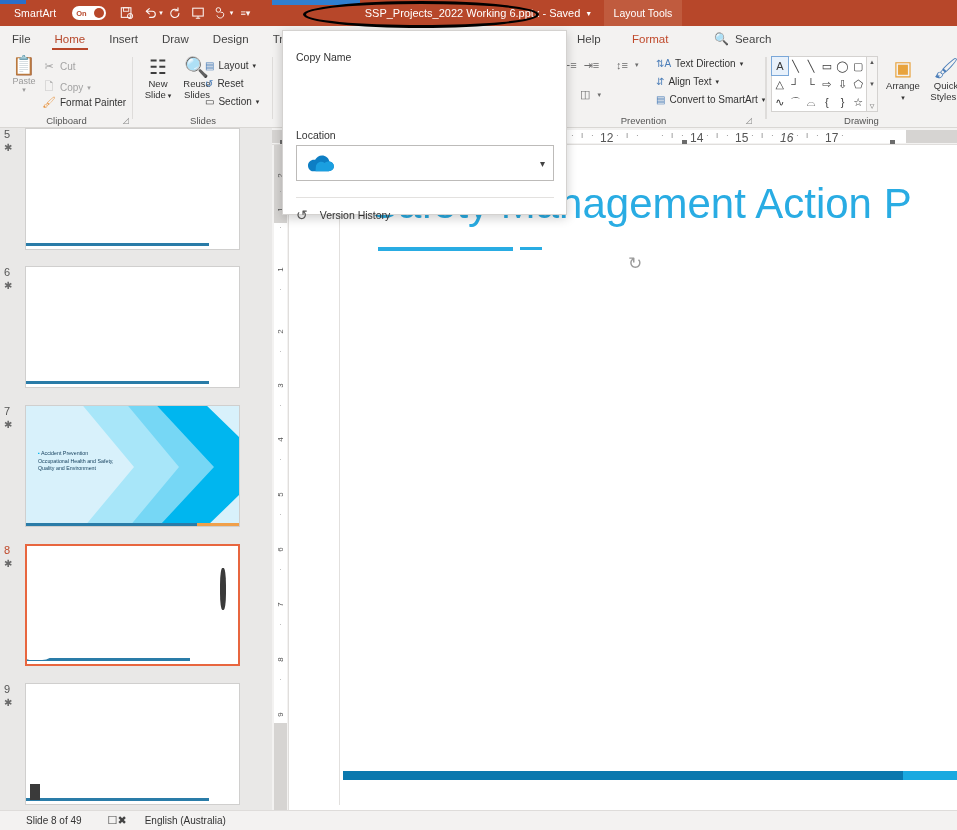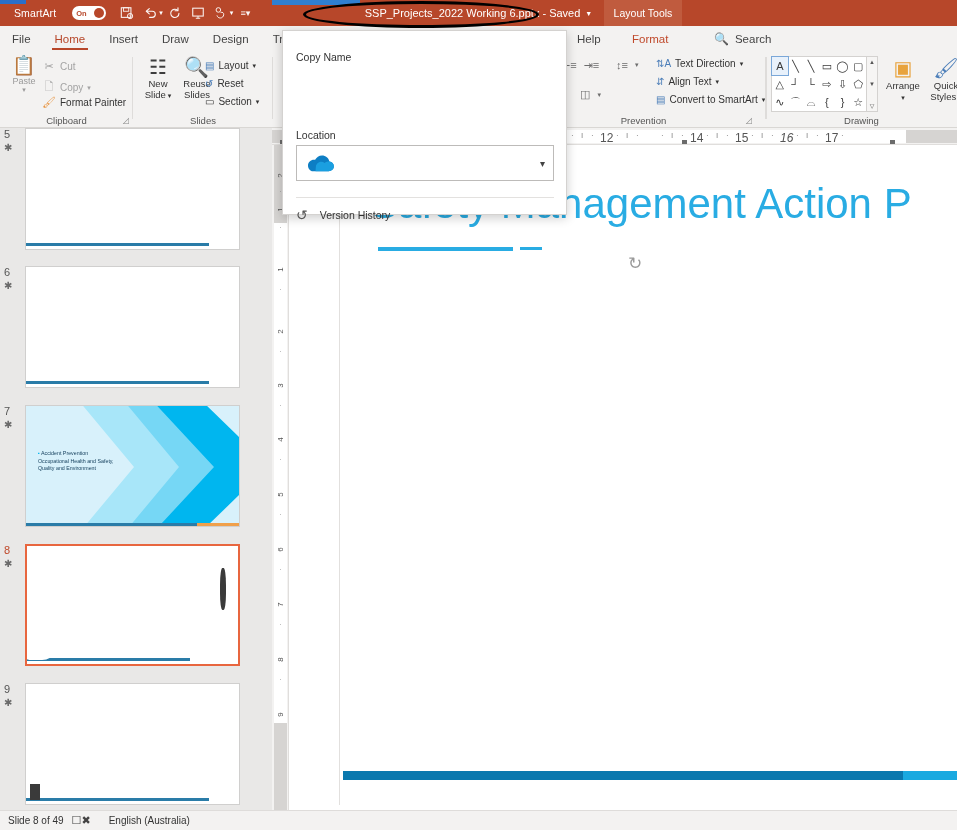--- a/index.html
+++ b/index.html
@@ -286,21 +286,21 @@
   }
   .sp-version .ico { font-size:14px; color:#555; }
   .sp-version .txt { font-size:10.5px; color:#333; }
 
   
   .statusbar {
     position:absolute; left:0; bottom:0; width:957px; height:20px;
     background:#f3f2f1; border-top:1px solid #dedcda;
     display:flex; align-items:center; font-size:10px; color:#333;
   }
-  .sb-item { margin-left:8px; display:flex; align-items:center; gap:5px; }
+  .sb-item { margin-left:26px; display:flex; align-items:center; gap:5px; }
   .sb-acc { font-size:11px; color:#444; }
 </style>
 </head>
 <body>
 
 <div id="app">
 
   <div class="titlebar">
     <div class="tb-blue"></div>
     <div class="tb-blue2"></div>

